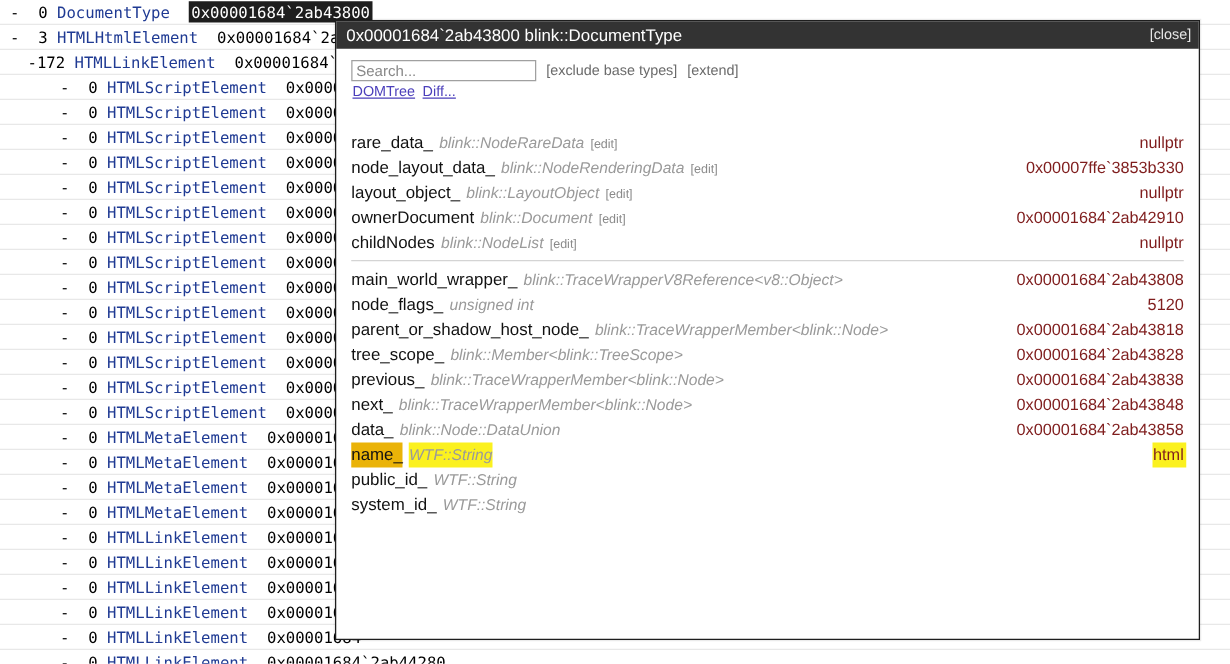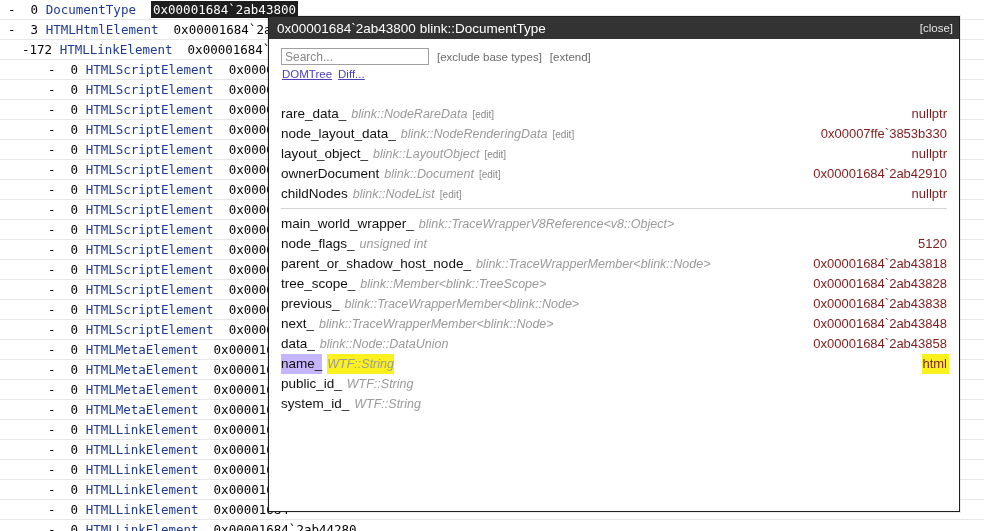--- a/index.html
+++ b/index.html
@@ -156,21 +156,21 @@
     justify-content: space-between;
     height: 20px;
     line-height: 20px;
     white-space: nowrap;
   }
   .field-left { display: flex; align-items: baseline; gap: 5px; min-width: 0; }
   .field-name {
     font-size: 13.5px;
     color: #111111;
   }
-  .field-name.hl { background: #c4b5fd; }
+  .field-name.hl { background: #eab308; }
   .field-type {
     font-size: 12.5px;
     font-style: italic;
     color: #9a9a9a;
   }
   .field-type.hl { background: #fbf11f; }
   .field-edit {
     font-size: 10px;
     color: #8a8a8a;
     cursor: pointer;
@@ -308,20 +308,21 @@
             <span class="field-value">nullptr</span>
           </div>
         </div>
         <div class="group-sep"></div>
         <div class="field-group">
           <div class="field-row">
             <div class="field-left">
               <span class="field-name">main_world_wrapper_</span>
               <span class="field-type">blink::TraceWrapperV8Reference&lt;v8::Object&gt;</span>
             </div>
+            <span class="field-value">0x00001684`2ab43808</span>
           </div>
           <div class="field-row">
             <div class="field-left">
               <span class="field-name">node_flags_</span>
               <span class="field-type">unsigned int</span>
             </div>
             <span class="field-value">5120</span>
           </div>
           <div class="field-row">
             <div class="field-left">

